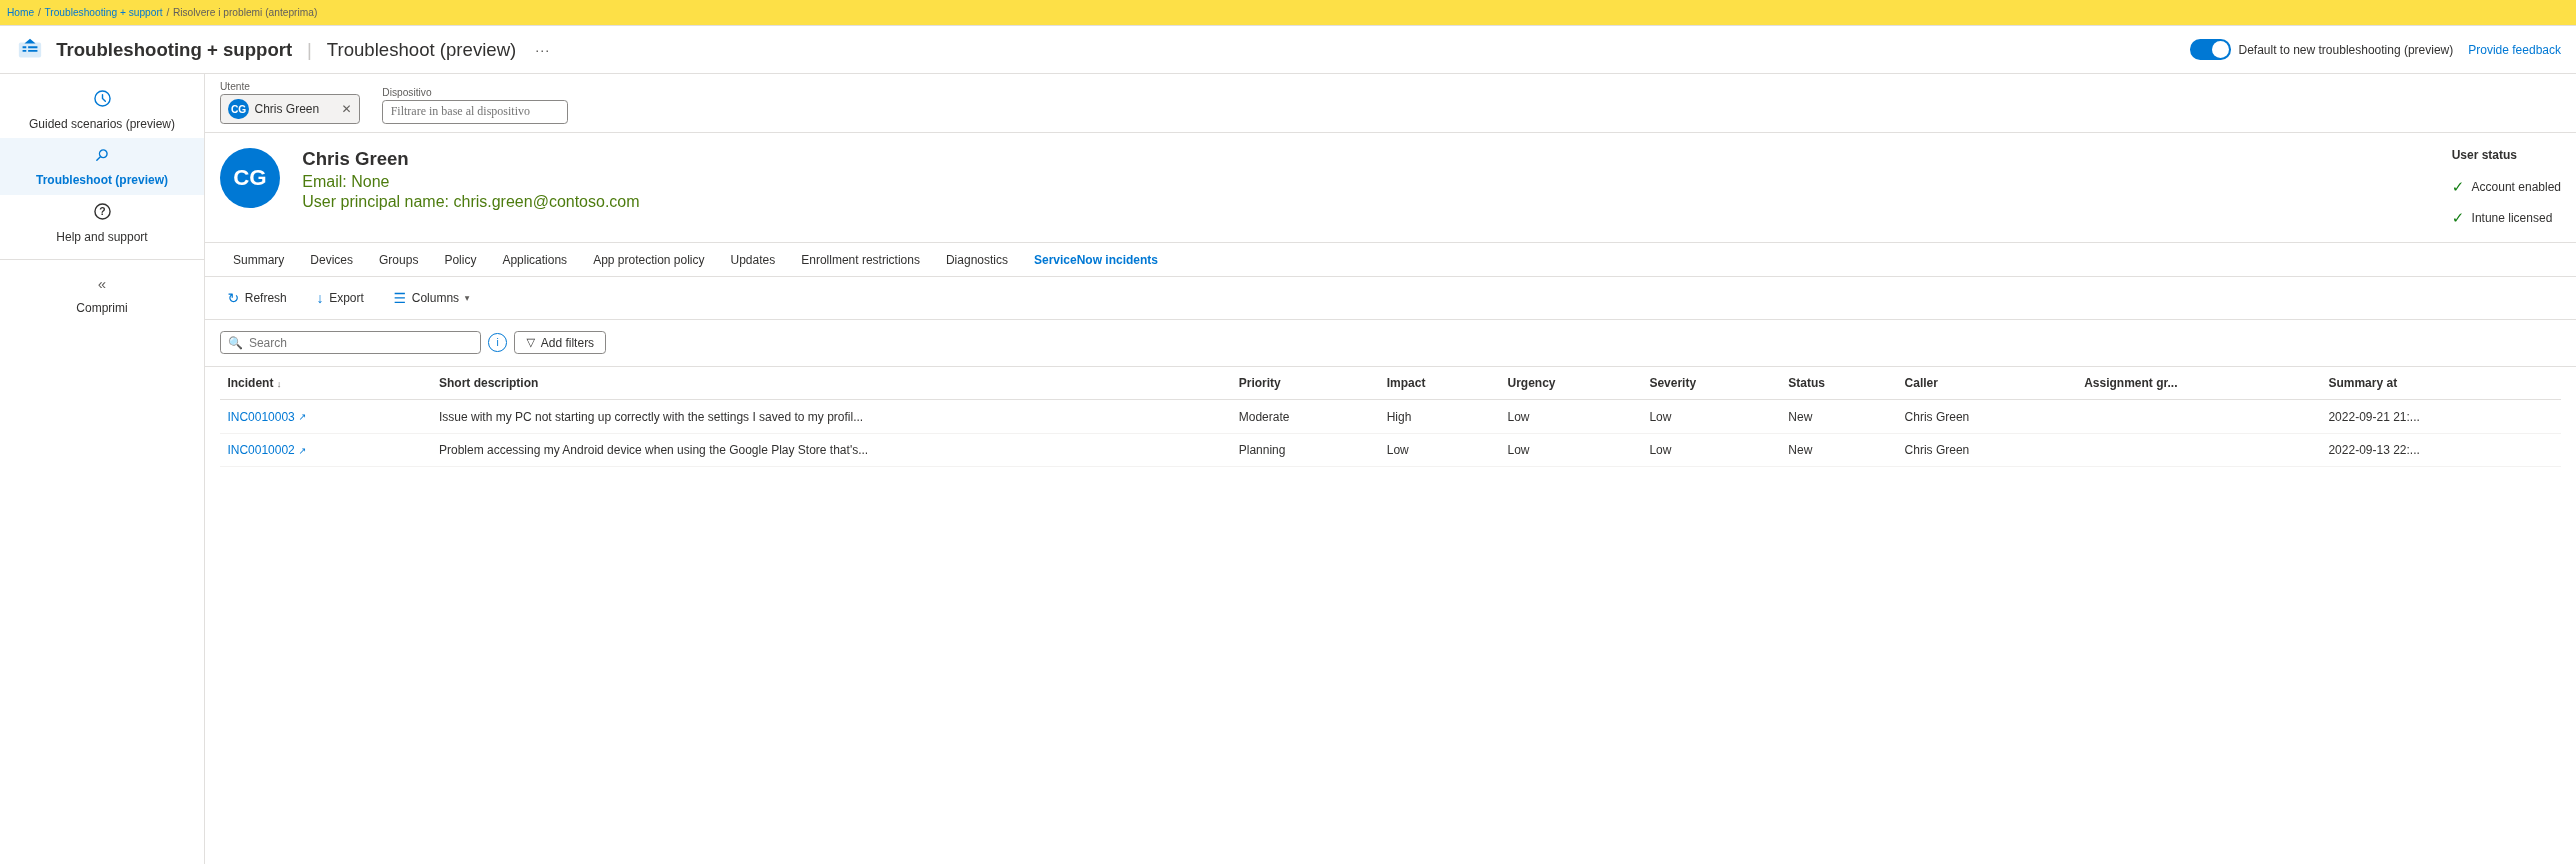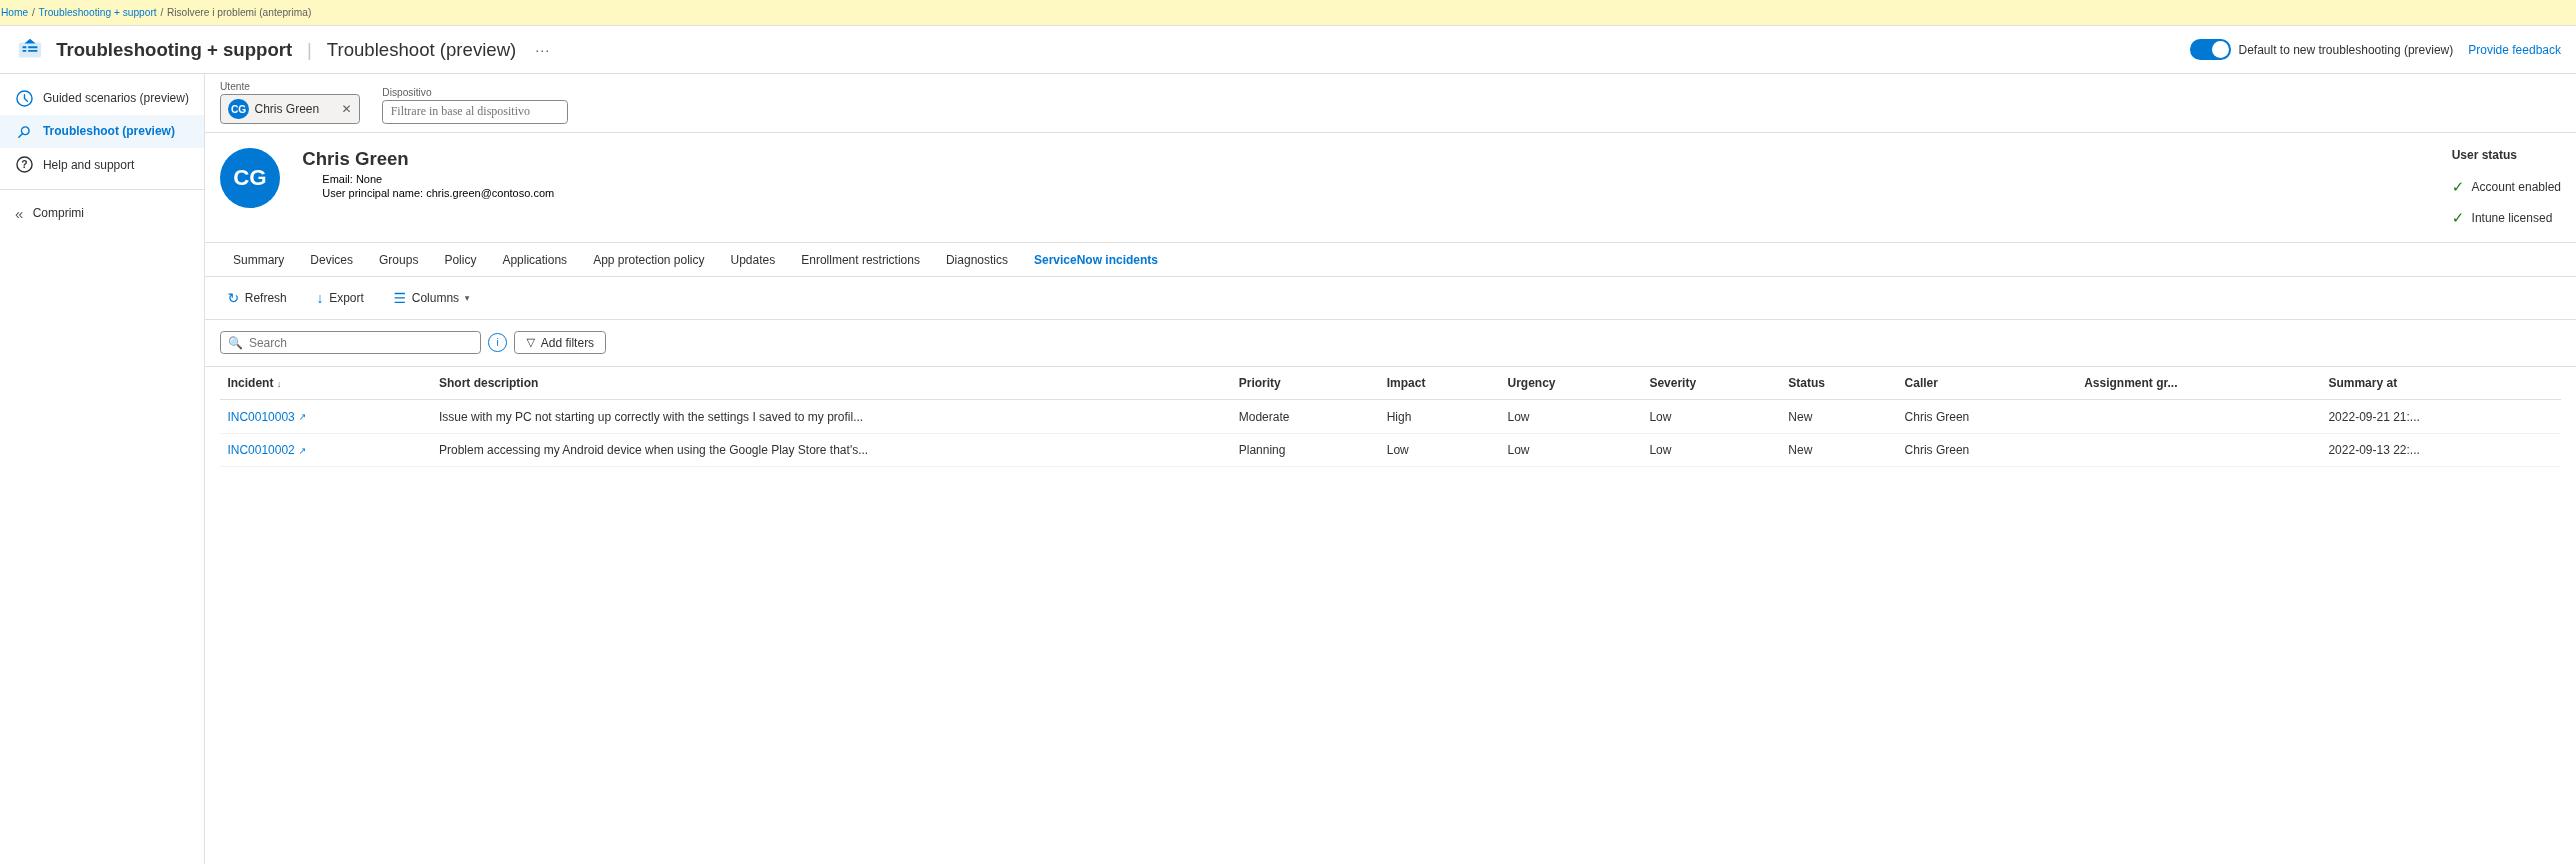--- a/index.html
+++ b/index.html
@@ -1,19 +1,19 @@
 <!DOCTYPE html>
 <html style="font-size:15px"><head>
   <meta charset="utf-8">
   <style>
     * { box-sizing: border-box; margin: 0; padding: 0; }
     body { font-family: 'Segoe UI', Arial, sans-serif; font-size: 12px; color: #323130; background: #fff; overflow-x: hidden; }
 
     
-    .top-bar { height: 26px; background: #fef9c3; display: flex; align-items: center; padding: 0 1px; font-size: 10.2px; color: #605e5c; border-bottom: 0.9px solid #e1dfdd; }
+    .top-bar { height: 26px; background: #fde047; display: flex; align-items: center; padding: 0 7px; font-size: 10.2px; color: #605e5c; border-bottom: 0.9px solid #e1dfdd; }
     .breadcrumb { display: flex; align-items: center; gap: 3.7px; }
     .breadcrumb a { color: #0078d4; text-decoration: none; }
     .breadcrumb span { color: #605e5c; }
 
     
     .header { display: flex; align-items: center; padding: 7.4px 15px; border-bottom: 0.9px solid #e1dfdd; min-height: 48px; gap: 11.2px; }
     .header-icon { width: 30px; height: 30px; display: flex; align-items: center; justify-content: center; }
     .header-title { font-size: 18.6px; font-weight: 600; color: #323130; }
     .header-divider { color: #c8c6c4; font-size: 18.6px; margin: 0 3.7px; }
     .header-subtitle { font-size: 18.6px; color: #323130; }
@@ -23,41 +23,41 @@
     .toggle { width: 41px; height: 20.5px; background: #0078d4; border-radius: 10.2px; position: relative; cursor: pointer; }
     .toggle-thumb { width: 17px; height: 17px; background: white; border-radius: 50%; position: absolute; top: 1.9px; right: 1.9px; }
     .toggle-label { font-size: 12px; color: #323130; }
     .provide-feedback { color: #0078d4; font-size: 12px; cursor: pointer; text-decoration: none; }
 
     
     .main-layout { display: flex; height: calc(100vh - 74px); }
 
     
     .sidebar { width: 205px; min-width: 205px; border-right: 0.9px solid #e1dfdd; padding: 7.4px 0; background: #fff; }
-    .sidebar-item { display: flex; align-items: center; gap: 9.3px; padding: 7.4px 15px; cursor: pointer; font-size: 12px; color: #323130; }
+    .sidebar-item { display: flex; align-items: center; gap: 9.3px; padding: 7.4px 15px; cursor: pointer; font-size: 12px; color: #323130; flex-direction: column; }
     .sidebar-item.active { background: #eff6fc; color: #0078d4; font-weight: 600; }
     .sidebar-item .icon { width: 18.6px; height: 18.6px; display: flex; align-items: center; justify-content: center; flex-shrink: 0; }
 
     
     .content { flex: 1; overflow: auto; padding: 0; }
 
     
     .user-device-bar { display: flex; align-items: flex-end; padding: 7.4px 15px; border-bottom: 0.9px solid #e1dfdd; gap: 22.3px; flex-wrap: wrap; }
     .field-group { display: flex; flex-direction: column; gap: 1.9px; }
     .field-label { font-size: 10.2px; color: #605e5c; }
     .user-chip { display: flex; align-items: center; gap: 5.6px; background: #f3f2f1; border: 0.9px solid #8a8886; border-radius: 3.7px; padding: 3.7px 7.4px; min-width: 140px; }
     .user-chip-x { cursor: pointer; color: #605e5c; margin-left: auto; }
     .device-filter-input { border: 0.9px solid #8a8886; border-radius: 3.7px; padding: 3.7px 7.4px; min-width: 186px; font-size: 12px; color: #1d4ed8; background: #fff; font-family: Liberation Serif, serif; }
 
     
     .user-status-section { padding: 15px; border-bottom: 0.9px solid #e1dfdd; display: flex; gap: 22.3px; align-items: flex-start; }
     .user-avatar { width: 60px; height: 60px; border-radius: 50%; background: #0078d4; display: flex; align-items: center; justify-content: center; color: white; font-size: 22.3px; font-weight: 600; flex-shrink: 0; }
     .user-info { flex: 1; }
     .user-name-large { font-size: 18.6px; font-weight: 600; margin-bottom: 3.7px; }
-    .user-detail { font-size: 11px; color: #000000; margin-bottom: 1.9px; margin-left: 20px; }
+    .user-detail { font-size: 16px; color: #4d7c0f; margin-bottom: 1.9px; }
     .user-status-right { display: flex; flex-direction: column; gap: 13px; }
     .status-item { display: flex; align-items: center; gap: 7.4px; font-size: 12px; }
     .status-icon-green { color: #107c10; font-size: 15px; }
 
     
     .tabs { display: flex; align-items: center; border-bottom: 0.9px solid #e1dfdd; padding: 0 15px; overflow-x: auto; }
     .tab { padding: 9.3px 13px; font-size: 12px; cursor: pointer; white-space: nowrap; color: #323130; border-bottom: 1.9px solid transparent; margin-bottom: -0.9px; }
     .tab.active { color: #0078d4; border-bottom: 1.9px solid #0078d4; font-weight: 600; }
 
     

